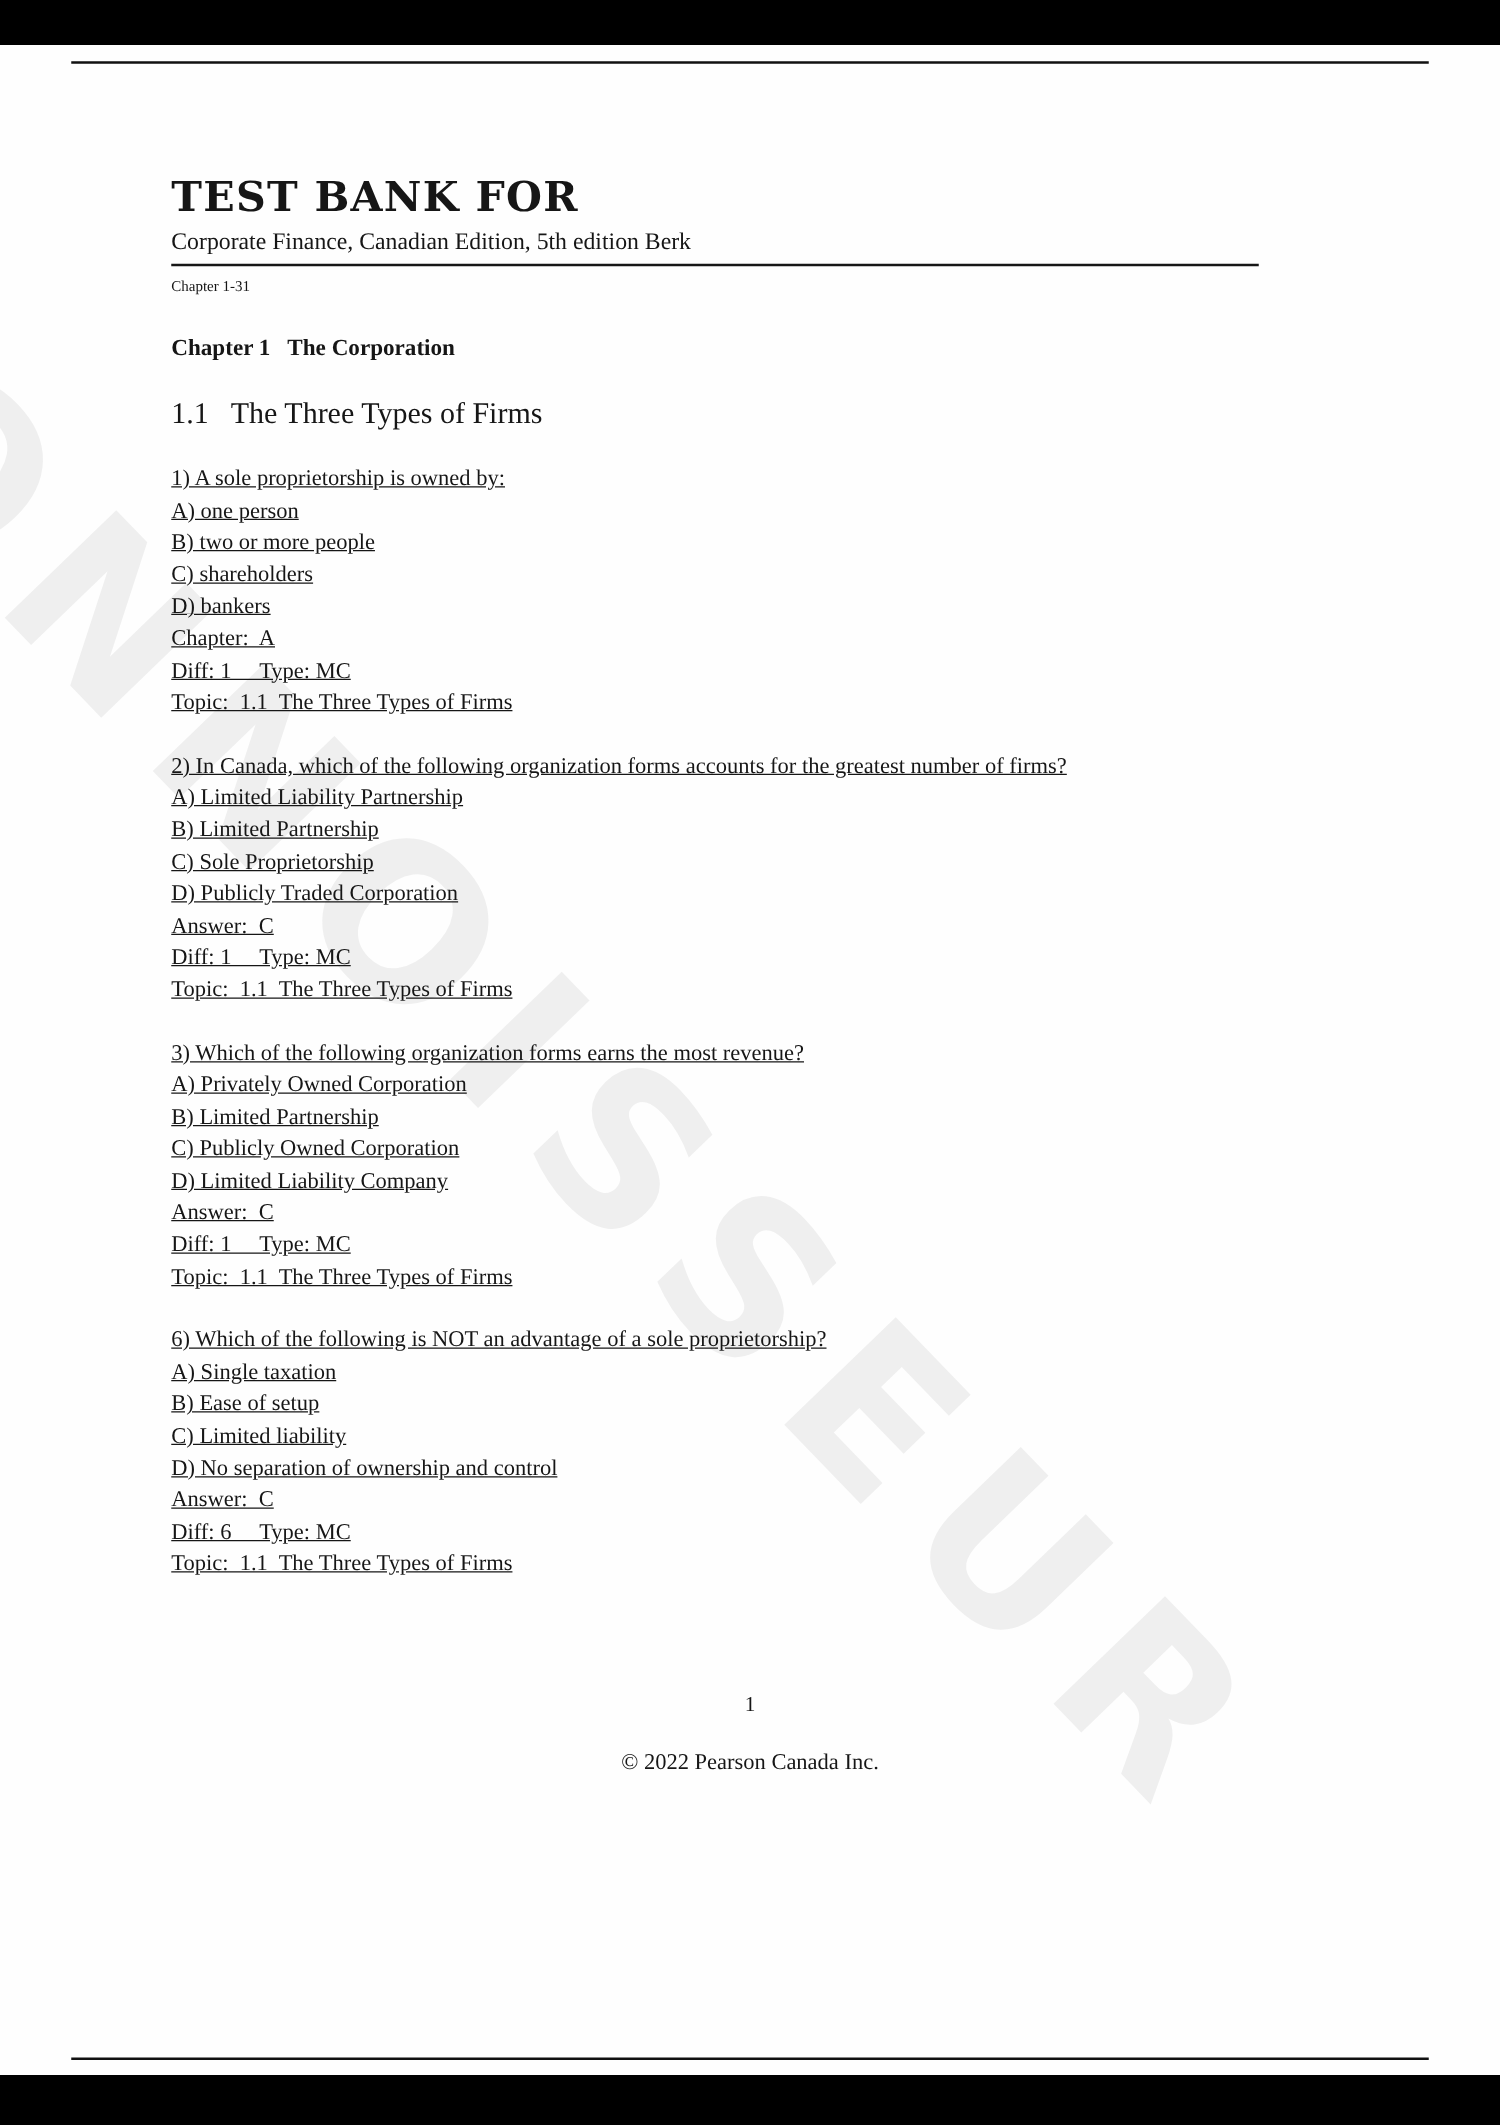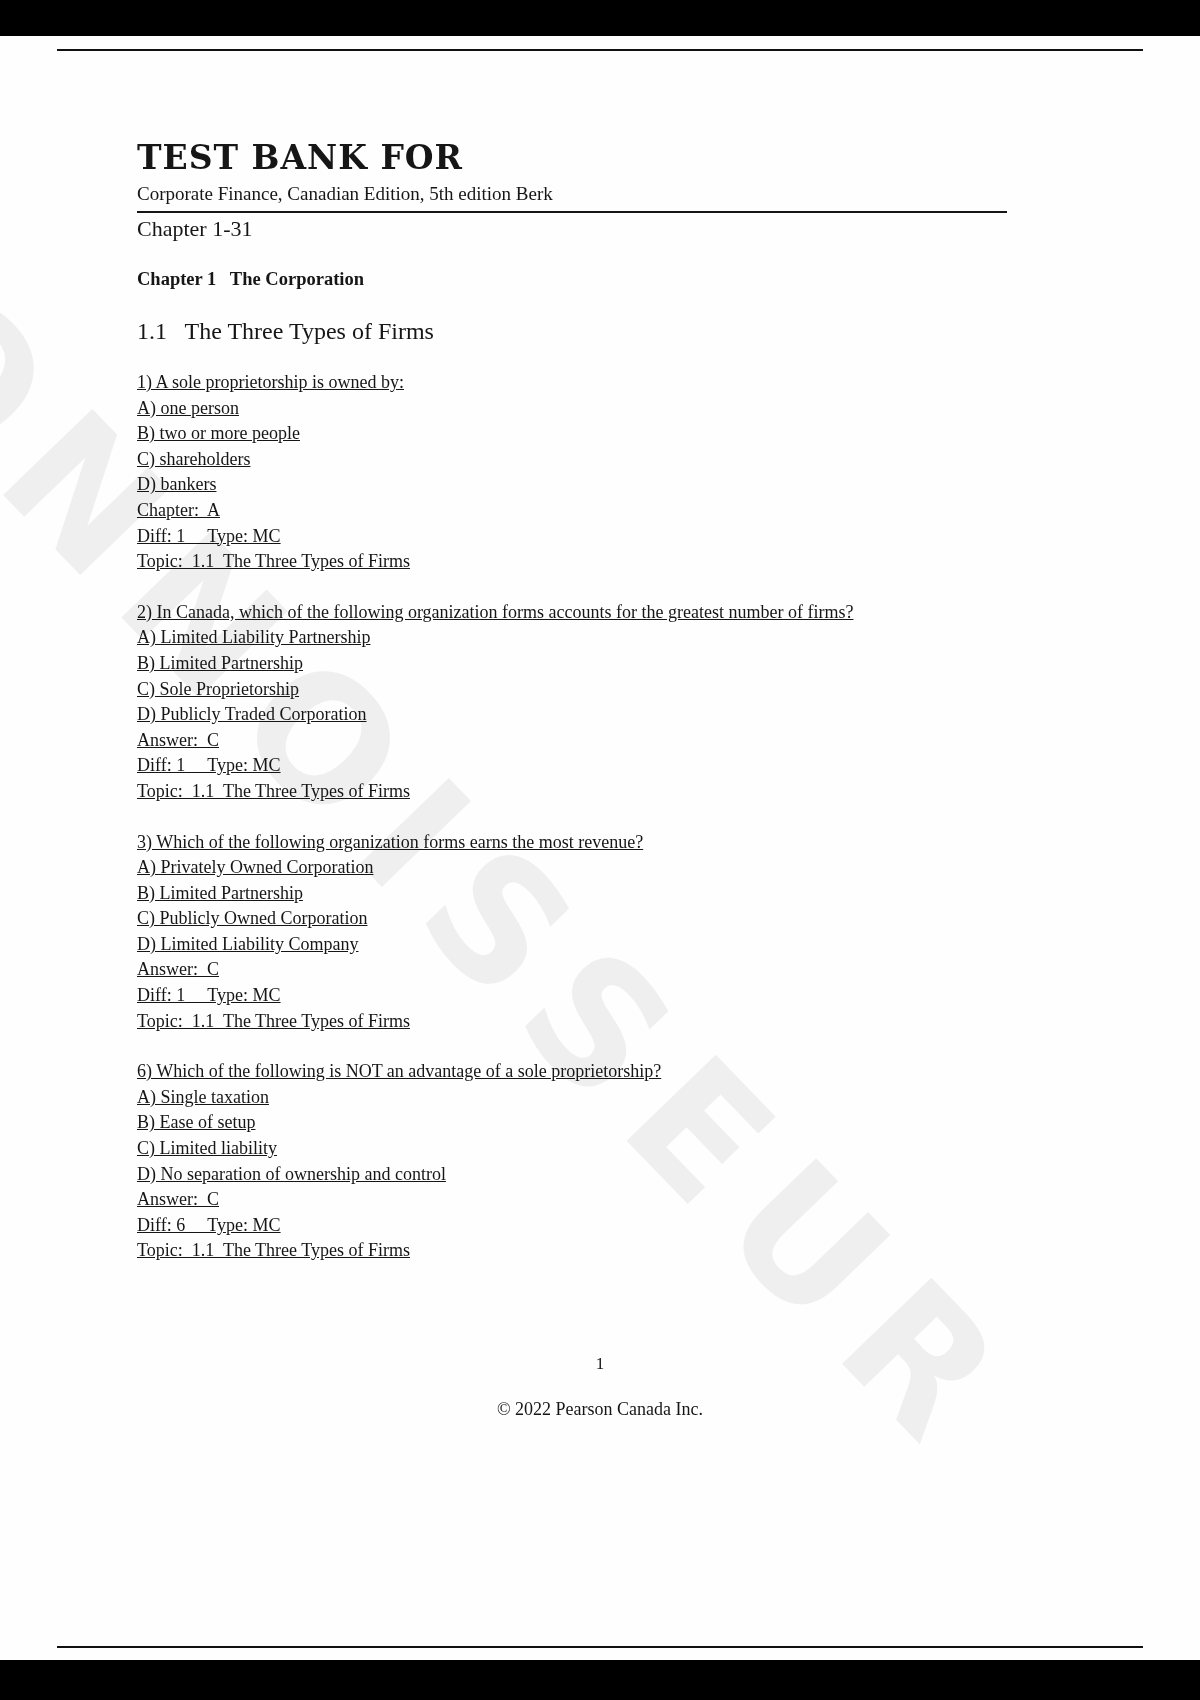--- a/index.html
+++ b/index.html
@@ -72,21 +72,21 @@
     line-height: 24px;
     margin-top: 6px;
   }
   .header-rule {
     border: none;
     border-top: 2px solid #161616;
     margin: 5px 0 4px 0;
     width: 100%;
   }
   .chapter-range {
-    font-size: 22px;
+    font-size: 12px;
     line-height: 24px;
     font-family: Liberation Serif, serif;
   }
   .chapter-heading {
     font-size: 18.5px;
     font-weight: bold;
     margin-top: 28px;
     white-space: pre-wrap;
   }
   .section-heading {

